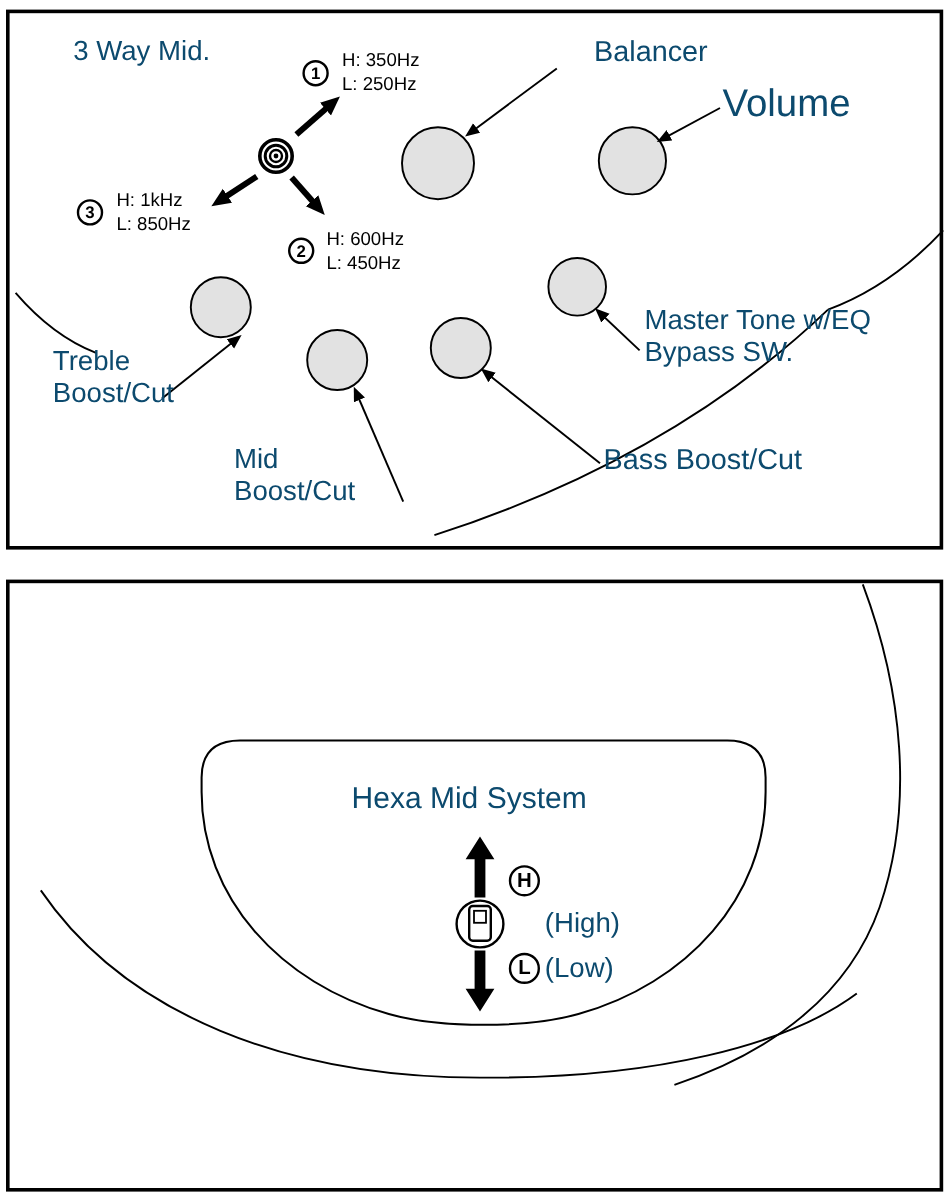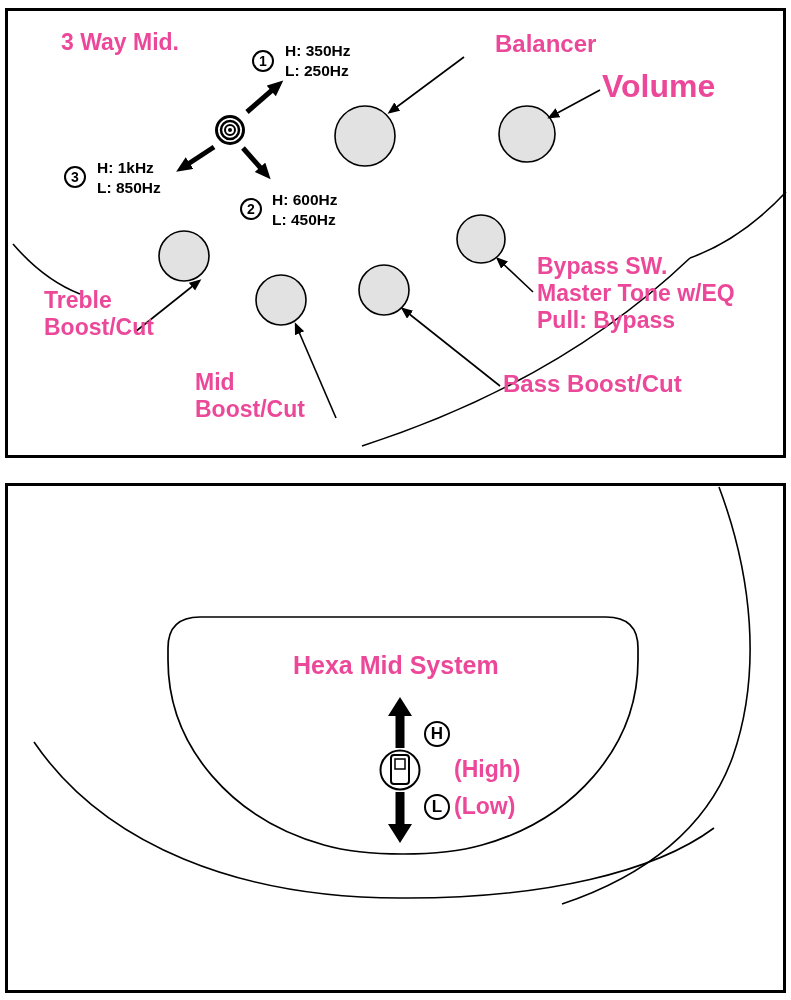--- a/index.html
+++ b/index.html
@@ -12,24 +12,24 @@
     color: #000;
     overflow: hidden;
   }
   svg.art { position:absolute; left:0; top:0; }
   .panel { fill:#fff; stroke:#000; stroke-width:3; }
   .thin  { fill:none; stroke:#000; stroke-width:1.6; }
   .plate { fill:none; stroke:#000; stroke-width:1.7; }
   .knob  { fill:var(--knob-fill, #e2e2e2); stroke:#000; stroke-width:1.6; }
   .thick { fill:none; stroke:#000; stroke-width:5; }
   .swring{ fill:none; stroke:#000; }
-  .lbl { position:absolute; font-weight:700; color:#ec4899; white-space:nowrap; }
+  .lbl { position:absolute; font-weight:400; color:#0c4a6e; white-space:nowrap; }
   .t24 { font-size:23px; line-height:27px; }
   .t25 { font-size:25px; line-height:28px;text-align:center; }
-  .freq { position:absolute; font-weight:700; font-size:15.5px; line-height:19.5px; white-space:nowrap; }
+  .freq { position:absolute; font-weight:400; font-size:15.5px; line-height:19.5px; white-space:nowrap; }
   .circ {
     position:absolute; box-sizing:border-box;
     border:2px solid #000; border-radius:50%;
     width:22px; height:22px;
     display:flex; align-items:center; justify-content:center;
     font-weight:700; font-size:14px; background:#fff;
   }
   .circ.big { width:26px; height:26px; font-size:17px; border-width:2.5px; }
 </style>
 </head>
@@ -129,23 +129,22 @@
   </div>
 
   <div class="lbl t24" style="left:195px; top:369px;">
     <div>Mid</div>
     <div>Boost/Cut</div>
   </div>
 
   <div class="lbl" style="left:503px; top:370px; font-size:24px;">Bass Boost/Cut</div>
 
   <div class="lbl t24" style="left:537px; top:253px;">
+    <div>Master Tone w/EQ</div>
     <div>Bypass SW.</div>
-    <div>Master Tone w/EQ</div>
-    <div>Pull: Bypass</div>
   </div>
 
   <div class="lbl t25" style="left:293px; top:651px;">Hexa Mid System</div>
 
   <span class="circ big" style="left:424px; top:721px;">H</span>
   <div class="lbl" style="left:454px; top:756px; font-size:23px; line-height:27px;">(High)</div>
 
   <span class="circ big" style="left:424px; top:794px;">L</span>
   <div class="lbl" style="left:454px; top:793px; font-size:23px; line-height:27px;">(Low)</div>
 

